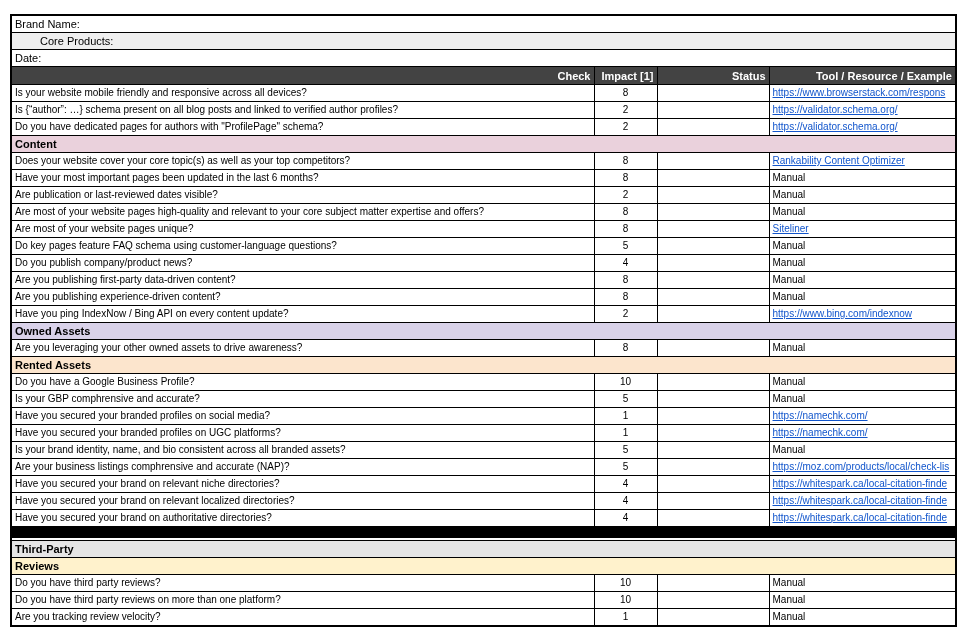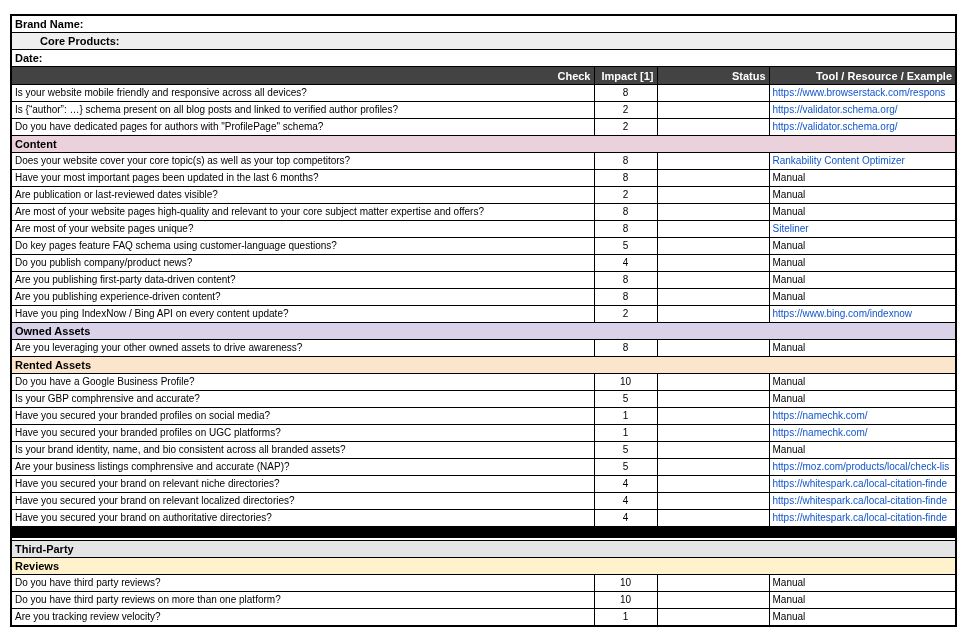--- a/index.html
+++ b/index.html
@@ -26,21 +26,21 @@
     height: 16px;
     padding: 0 3px;
     font-size: 10px;
     color: #000;
     overflow: hidden;
     white-space: nowrap;
     vertical-align: middle;
     line-height: 16px;
   }
   tr.info td {
-    font-weight: 700;
+    font-weight: 400;
     font-size: 11px;
   }
   tr.info td.alt { background: #efefef; padding-left: 28px; }
   tr.head td {
     background: #434343;
     color: #ffffff;
     font-weight: 700;
     font-size: 11px;
     height: 17px;
     text-align: right;
@@ -58,20 +58,21 @@
   tr.gap td {
     border-left: none;
     border-right: none;
     background: #ffffff;
     height: 2px;
     padding: 0;
   }
   td.impact { text-align: center; }
   a.link {
     color: #1155cc;
+    text-decoration: underline;
     cursor: pointer;
     white-space: nowrap;
   }
 </style>
 </head>
 <body>
 
 <div class="sheet">
   <table class="grid">
     <colgroup>

